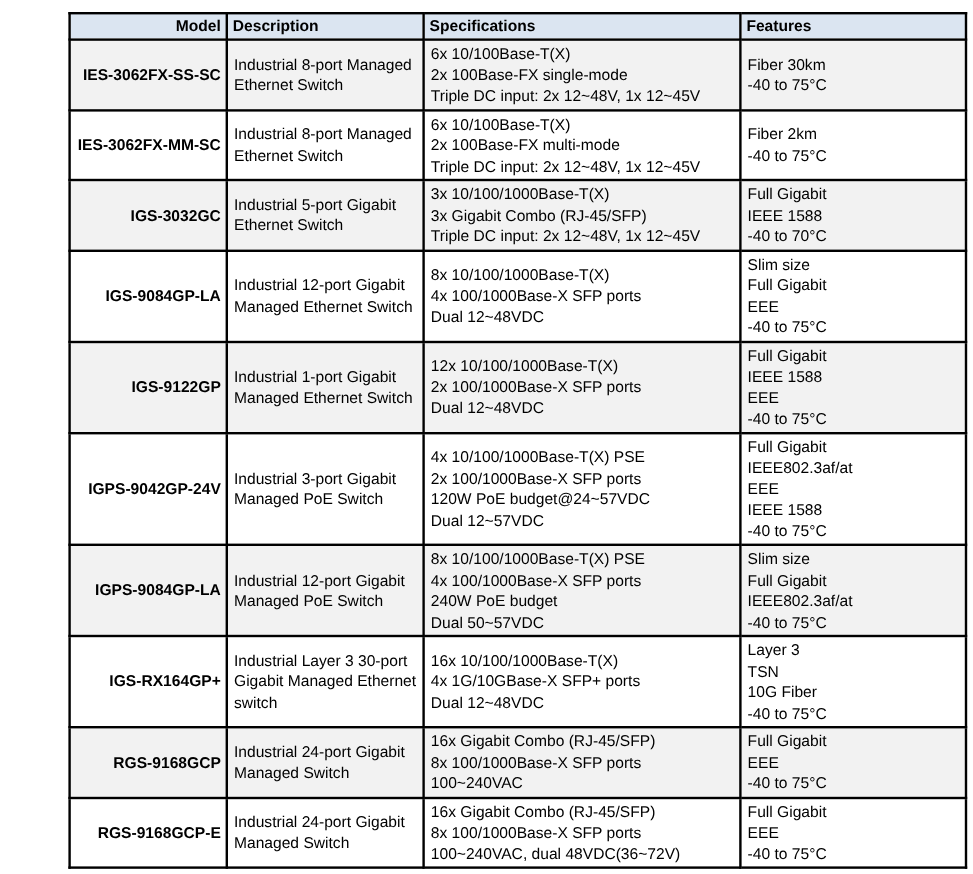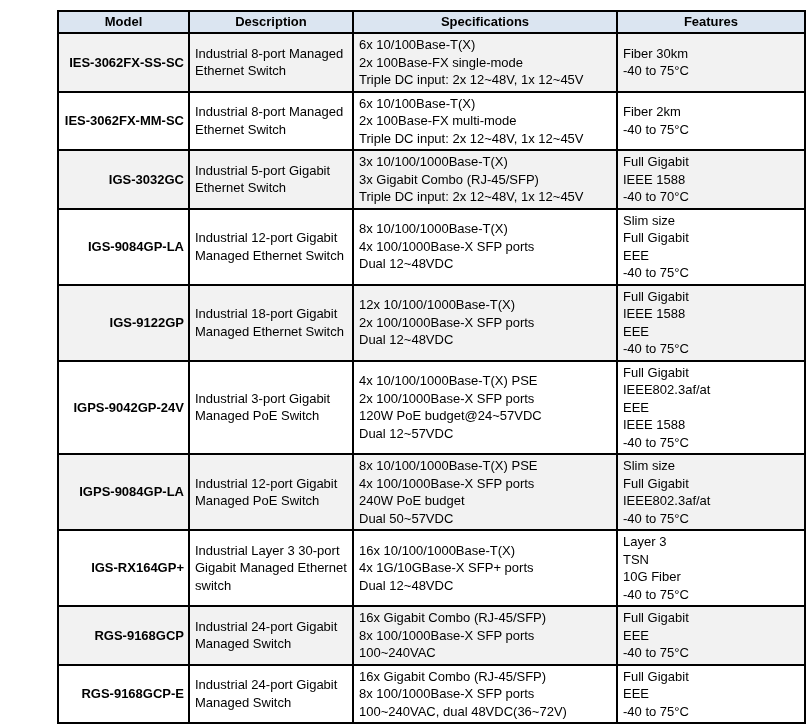--- a/index.html
+++ b/index.html
@@ -30,27 +30,27 @@
     font-size: 13px;
     vertical-align: middle;
     padding: 2px 4px 2px 5px;
     white-space: pre-line;
     line-height: 17.5px;
     overflow: hidden;
   }
   table.product-table th {
     background: var(--header-bg);
     font-weight: bold;
-    text-align: center;
+    text-align: left;
     height: 22px;
     padding: 1px 4px;
     line-height: 18px;
     white-space: nowrap;
   }
-  table.product-table th.left { text-align: center; }
+  table.product-table th.left { text-align: right; }
   tr.shaded td { background: var(--row-alt-bg); }
   td.col-model { font-weight: bold; }
   .col-model          { width: 131px; text-align: right; }
   .col-description    { width: 164px; }
   .col-specifications { width: 264px; }
   .col-features       { width: 188px; }
 </style>
 </head>
 <body>
 
@@ -102,21 +102,21 @@
         <td class="col-specifications">8x 10/100/1000Base-T(X)
 4x 100/1000Base-X SFP ports
 Dual 12~48VDC</td>
         <td class="col-features">Slim size
 Full Gigabit
 EEE
 -40 to 75°C</td>
       </tr>
       <tr class="shaded">
         <td class="col-model">IGS-9122GP</td>
-        <td class="col-description">Industrial 18-port Gigabit
+        <td class="col-description">Industrial 1-port Gigabit
 Managed Ethernet Switch</td>
         <td class="col-specifications">12x 10/100/1000Base-T(X)
 2x 100/1000Base-X SFP ports
 Dual 12~48VDC</td>
         <td class="col-features">Full Gigabit
 IEEE 1588
 EEE
 -40 to 75°C</td>
       </tr>
       <tr>

